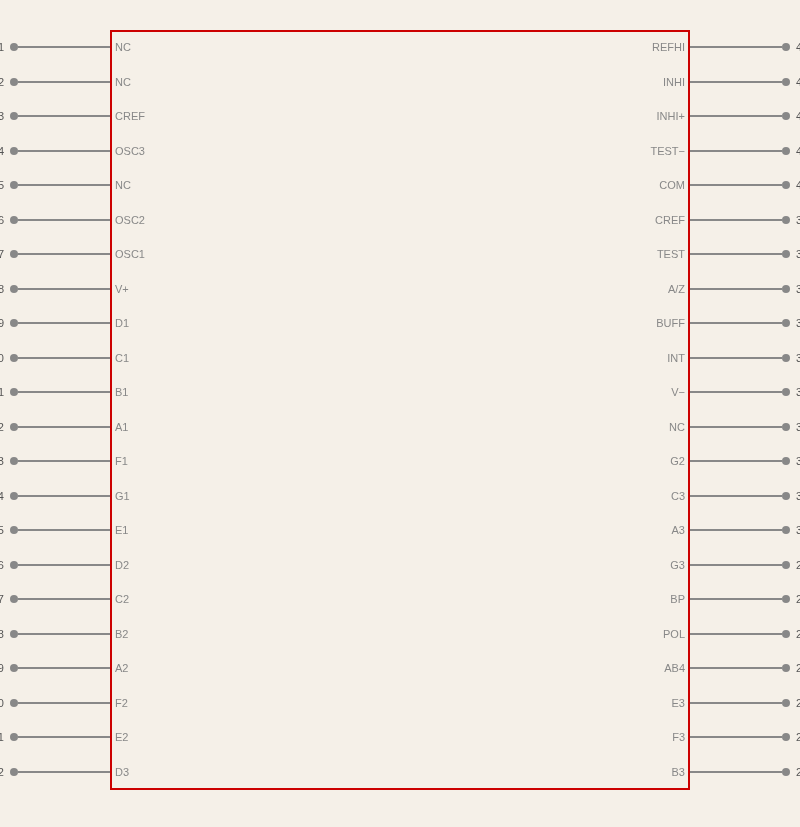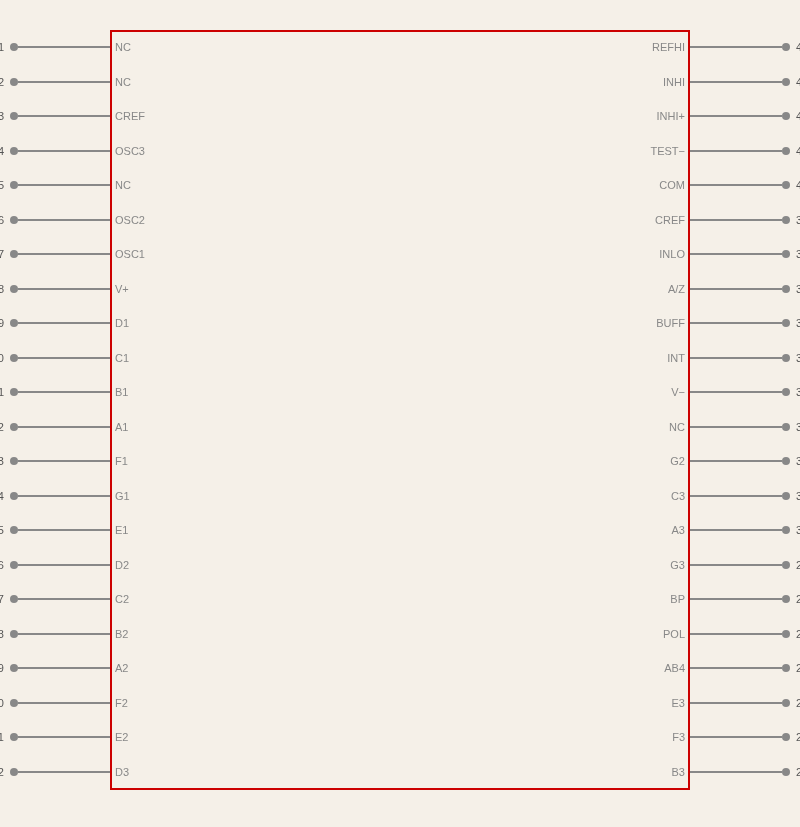--- a/index.html
+++ b/index.html
@@ -293,21 +293,21 @@
       <div class="pin-row pin-row-right">
       <span class="pin-number-right">39</span>
       <div class="pin-dot"></div>
       <div class="pin-line"></div>
       <span class="pin-label-right">CREF</span>
     </div>
       <div class="pin-row pin-row-right">
       <span class="pin-number-right">38</span>
       <div class="pin-dot"></div>
       <div class="pin-line"></div>
-      <span class="pin-label-right">INLO</span>
+      <span class="pin-label-right">TEST</span>
     </div>
       <div class="pin-row pin-row-right">
       <span class="pin-number-right">37</span>
       <div class="pin-dot"></div>
       <div class="pin-line"></div>
       <span class="pin-label-right">A/Z</span>
     </div>
       <div class="pin-row pin-row-right">
       <span class="pin-number-right">36</span>
       <div class="pin-dot"></div>

